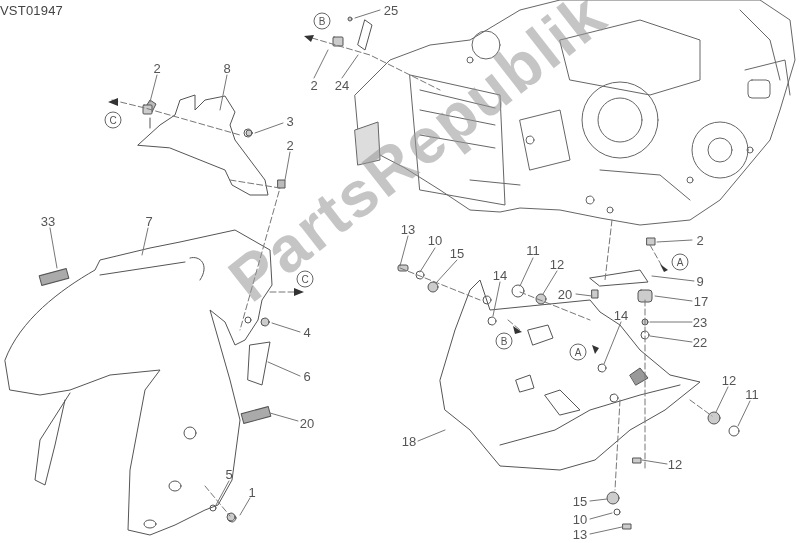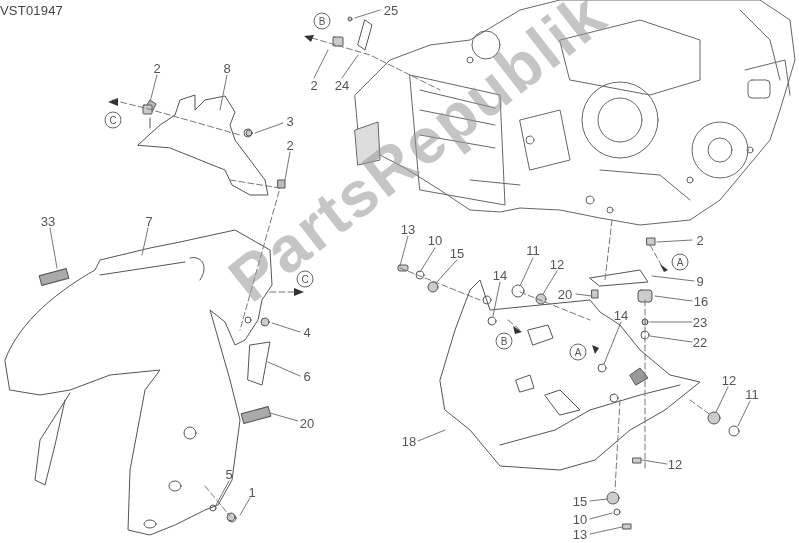--- a/index.html
+++ b/index.html
@@ -190,21 +190,21 @@
       <div class="callout" style="left: 252px; top: 492px;">1</div>
       <div class="callout" style="left: 408px; top: 229px;">13</div>
       <div class="callout" style="left: 435px; top: 240px;">10</div>
       <div class="callout" style="left: 457px; top: 253px;">15</div>
       <div class="callout" style="left: 533px; top: 250px;">11</div>
       <div class="callout" style="left: 557px; top: 264px;">12</div>
       <div class="callout" style="left: 500px; top: 275px;">14</div>
       <div class="callout" style="left: 565px; top: 294px;">20</div>
       <div class="callout" style="left: 700px; top: 240px;">2</div>
       <div class="callout" style="left: 700px; top: 281px;">9</div>
-      <div class="callout" style="left: 701px; top: 301px;">16</div>
+      <div class="callout" style="left: 701px; top: 301px;">17</div>
       <div class="callout" style="left: 700px; top: 322px;">23</div>
       <div class="callout" style="left: 700px; top: 342px;">22</div>
       <div class="callout" style="left: 621px; top: 315px;">14</div>
       <div class="callout" style="left: 409px; top: 441px;">18</div>
       <div class="callout" style="left: 729px; top: 380px;">12</div>
       <div class="callout" style="left: 752px; top: 394px;">11</div>
       <div class="callout" style="left: 675px; top: 464px;">12</div>
       <div class="callout" style="left: 580px; top: 501px;">15</div>
       <div class="callout" style="left: 580px; top: 519px;">10</div>
       <div class="callout" style="left: 580px; top: 534px;">13</div>

